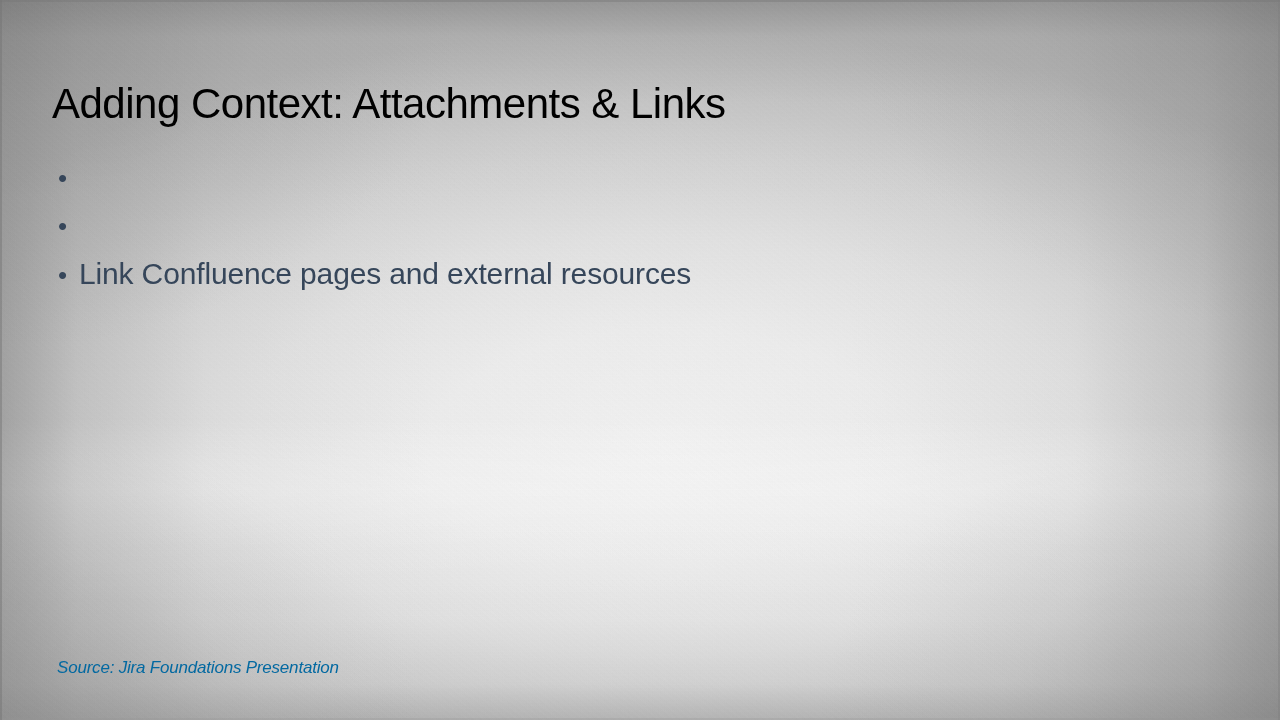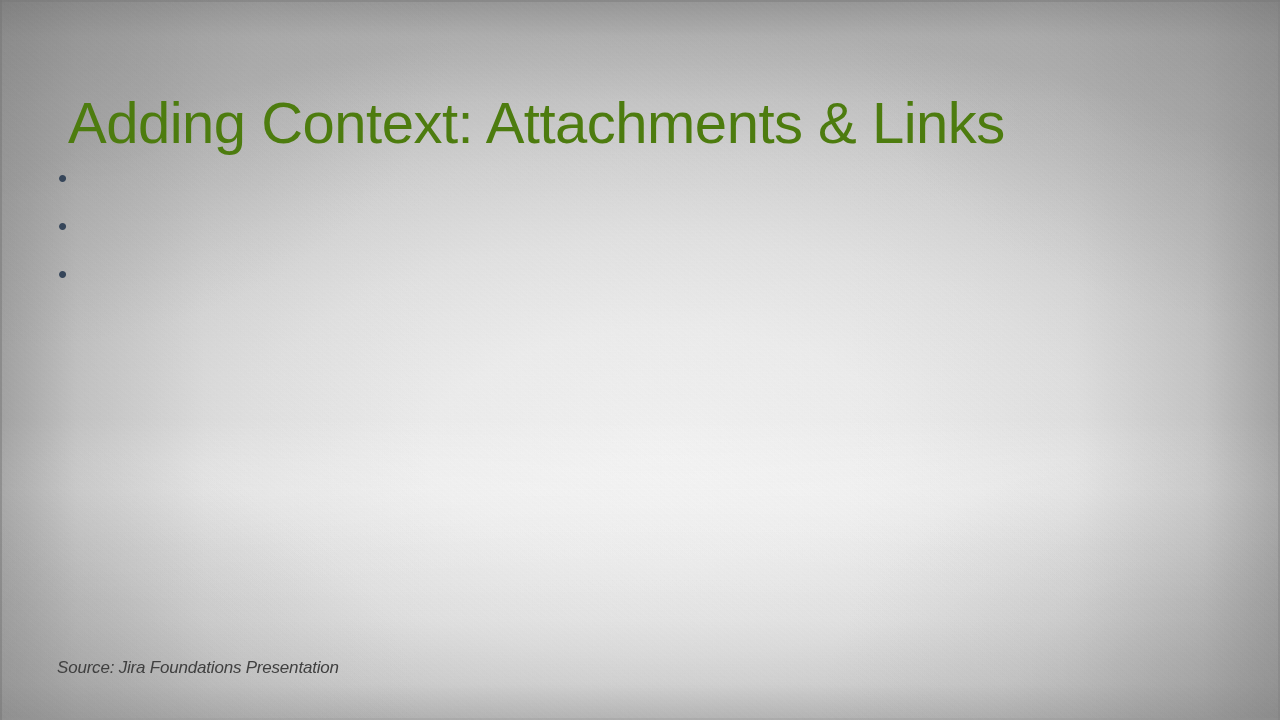--- a/index.html
+++ b/index.html
@@ -136,28 +136,28 @@
 
   
   .content {
     position: absolute;
     inset: 0;
     z-index: 5;
   }
 
   .slide-title {
     position: absolute;
-    left: 68px;
+    left: 52px;
     top: 53px;
     width: 1160px;
-    font-size: 58px;
+    font-size: 42px;
     line-height: 1.08;
     font-weight: 400;
     letter-spacing: -0.5px;
-    color: #4d7c0f;
+    color: #000000;
     white-space: nowrap;
   }
 
   .bullet-list {
     position: absolute;
     left: 58px;
     top: 154px;
     width: 1100px;
     margin: 0;
     padding: 0;
@@ -187,21 +187,21 @@
   }
 
   .source-note {
     position: absolute;
     left: 57px;
     top: 656px;
     font-size: 17px;
     line-height: 24px;
     font-style: italic;
     letter-spacing: -0.2px;
-    color: #404040;
+    color: #0369a1;
     white-space: nowrap;
   }
 </style>
 </head>
 <body>
 
 <div id="slide">
 
   <div class="bg-layer bg-base"></div>
   <div class="bg-layer bg-band"></div>
@@ -223,20 +223,21 @@
       <li class="bullet-item">
         <span class="bullet-marker">•</span>
       </li>
 
       <li class="bullet-item">
         <span class="bullet-marker">•</span>
       </li>
 
       <li class="bullet-item">
         <span class="bullet-marker">•</span>
+        <span class="bullet-text">Link Confluence pages and external resources</span>
       </li>
 
     </ul>
 
     <div class="source-note">Source: Jira Foundations Presentation</div>
 
   </div>
 </div>
 
 </body></html>

